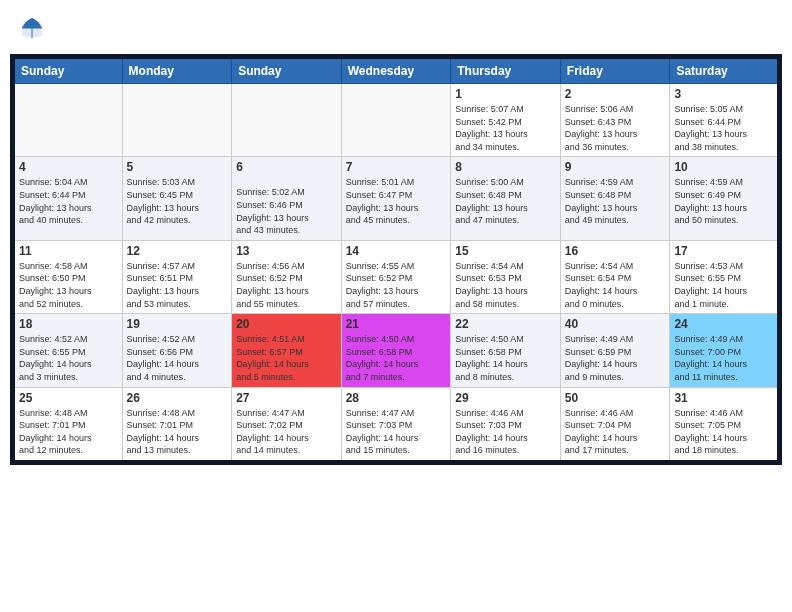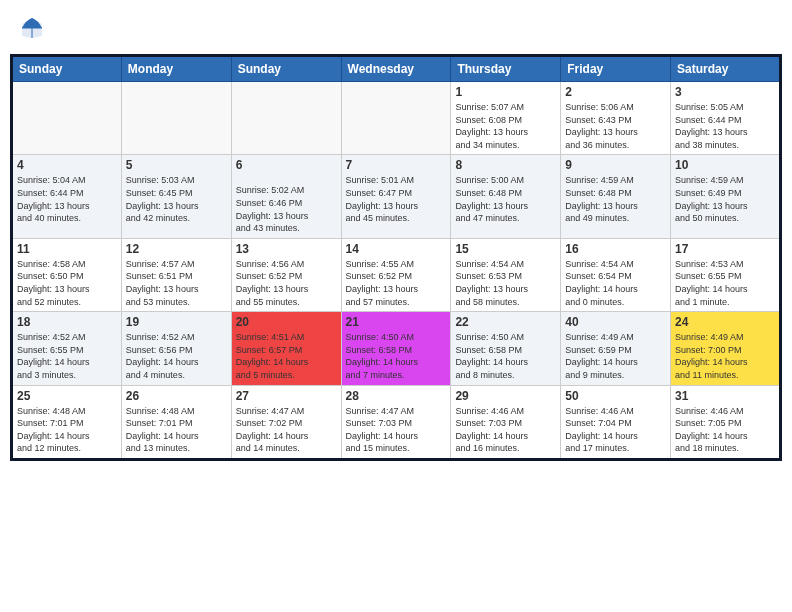--- a/index.html
+++ b/index.html
@@ -41,21 +41,21 @@
       font-weight: bold;
       color: #333;
     }
     .location {
       font-size: 14px;
       color: #555;
     }
     .calendar {
       width: 100%;
       border-collapse: collapse;
-      border: 3px solid #0f172a;
+      border: 5px solid #0f172a;
     }
     .calendar th {
       background: #2e6db4;
       color: #fff;
       font-size: 12px;
       font-weight: bold;
       text-align: left;
       padding: 5px 6px;
       border: 1px solid #1a5090;
     }
@@ -124,21 +124,21 @@
   </thead>
   <tbody id="calendar-body">
   <tr>
         <td class="empty" style="background: rgb(248, 248, 248);"></td>
         <td class="empty" style="background: rgb(248, 248, 248);"></td>
         <td class="empty" style="background: rgb(248, 248, 248);"></td>
         <td class="empty" style="background: rgb(248, 248, 248);"></td>
         <td>
           <div class="day-number">1</div>
           <div class="day-info" style="white-space: pre-line;">Sunrise: 5:07 AM
-Sunset: 6:08 PM
+Sunset: 5:42 PM
 Daylight: 13 hours
 and 34 minutes.</div>
         </td>
         <td>
           <div class="day-number">2</div>
           <div class="day-info" style="white-space: pre-line;">Sunrise: 5:06 AM
 Sunset: 6:43 PM
 Daylight: 13 hours
 and 36 minutes.</div>
         </td>
@@ -288,21 +288,21 @@
 Daylight: 14 hours
 and 8 minutes.</div>
         </td>
         <td style="background: rgb(240, 244, 248);">
           <div class="day-number">40</div>
           <div class="day-info" style="white-space: pre-line;">Sunrise: 4:49 AM
 Sunset: 6:59 PM
 Daylight: 14 hours
 and 9 minutes.</div>
         </td>
-        <td style="background: #fde047;">
+        <td style="background: #7dd3fc;">
           <div class="day-number">24</div>
           <div class="day-info" style="white-space: pre-line;">Sunrise: 4:49 AM
 Sunset: 7:00 PM
 Daylight: 14 hours
 and 11 minutes.</div>
         </td>
       </tr>
       <tr>
         <td>
           <div class="day-number">25</div>

